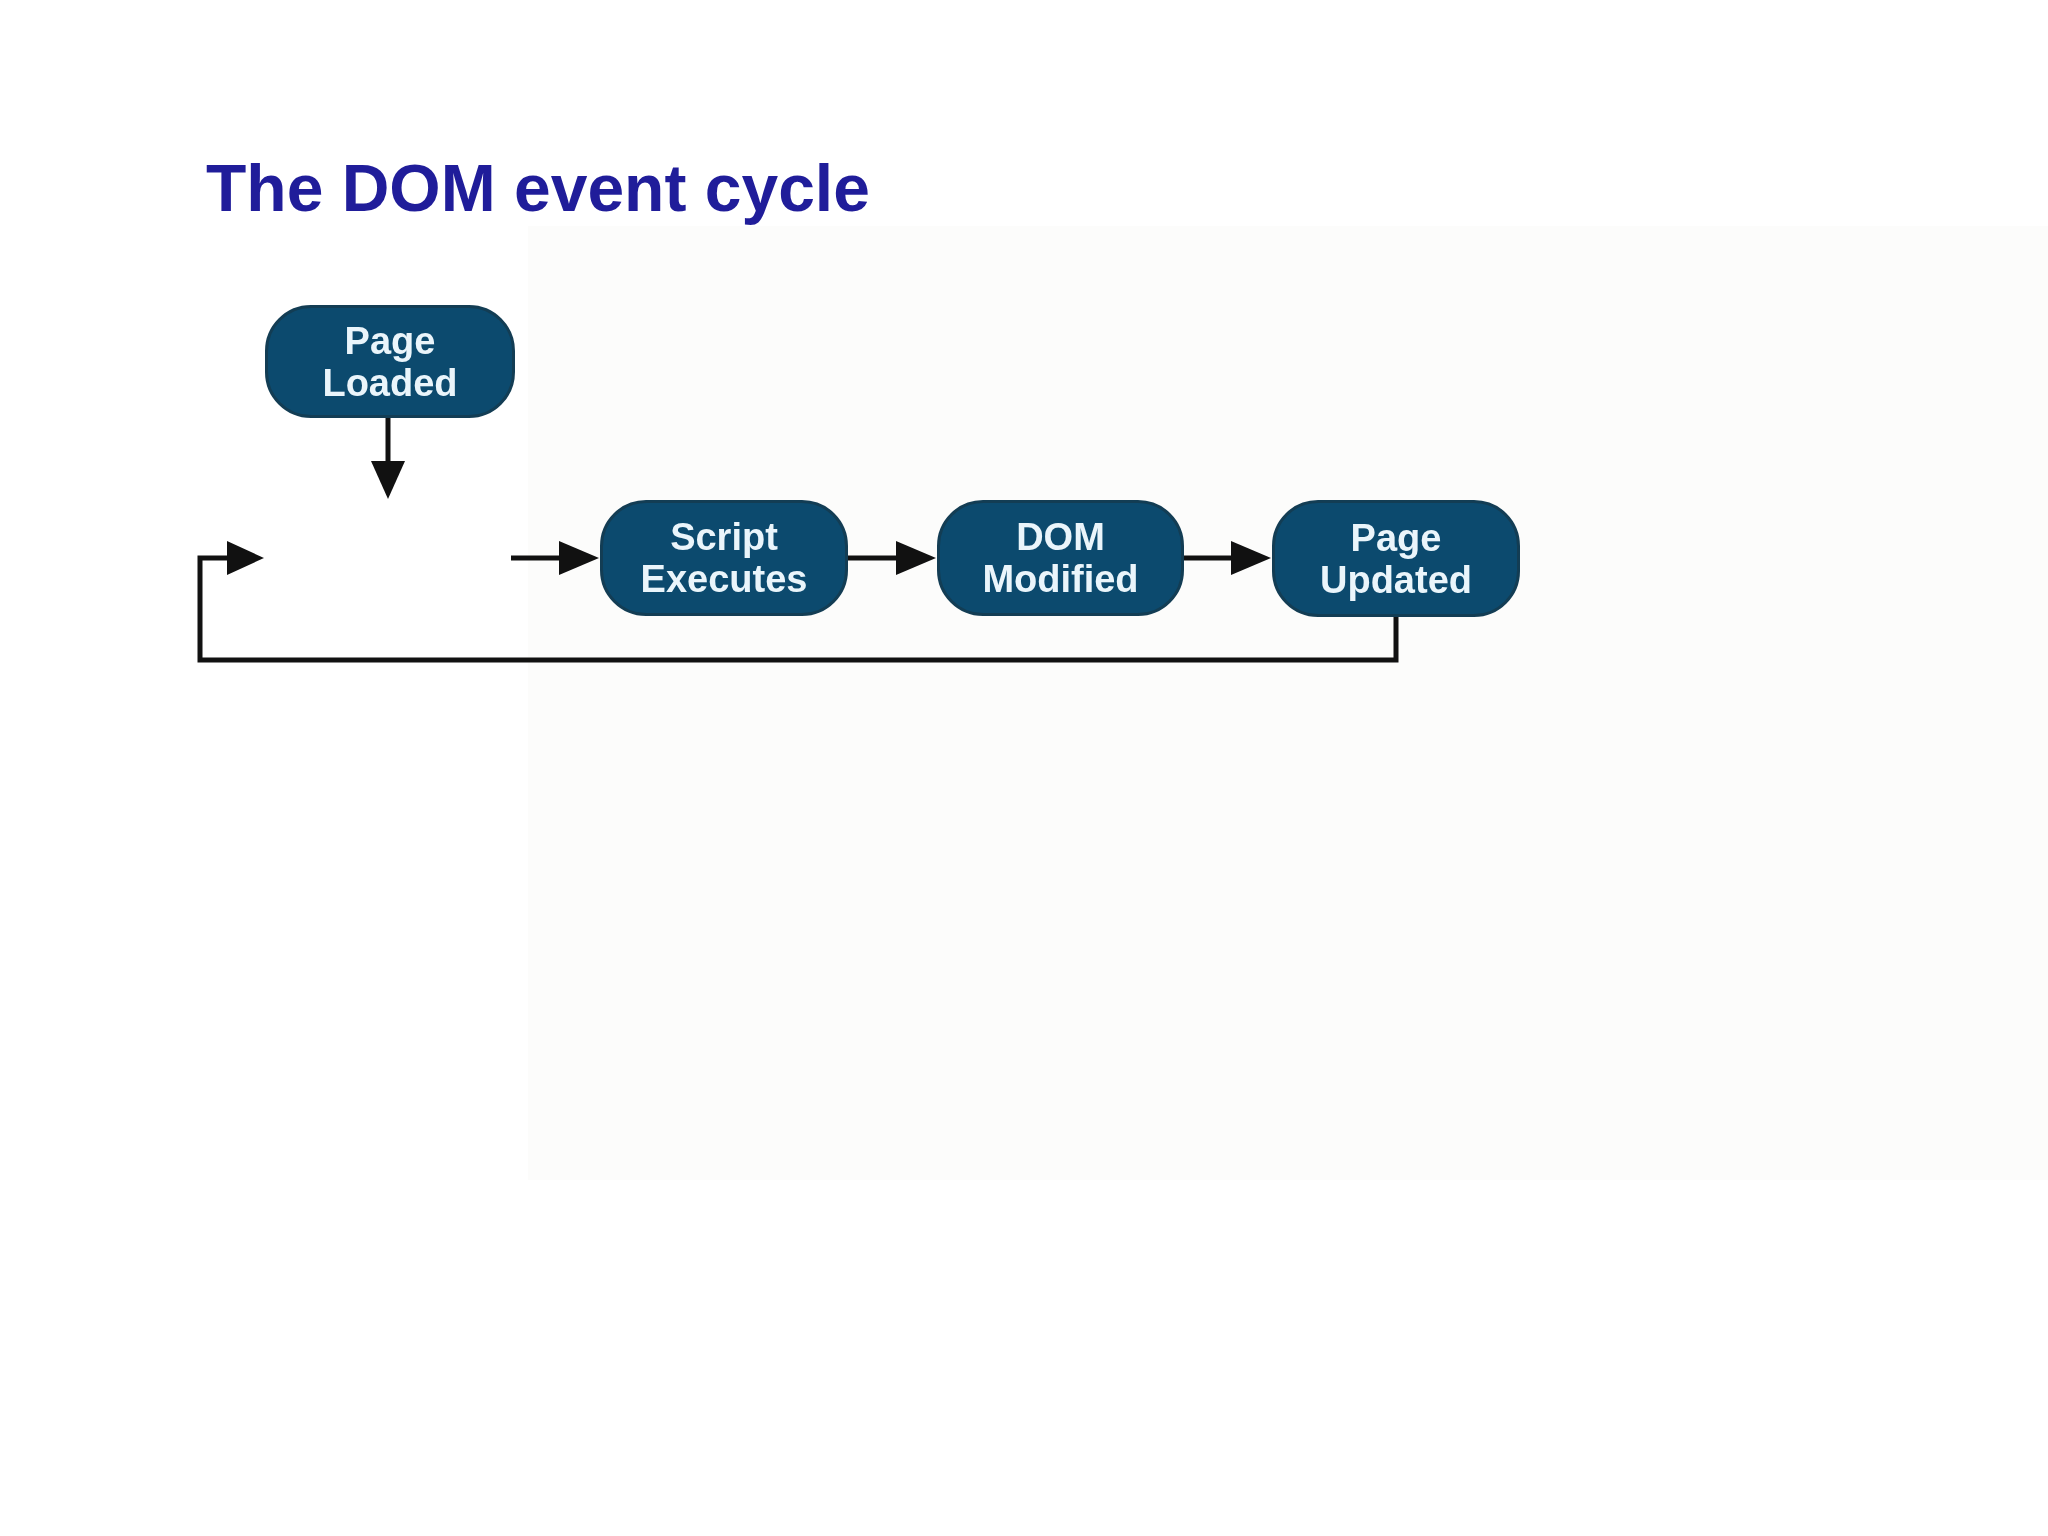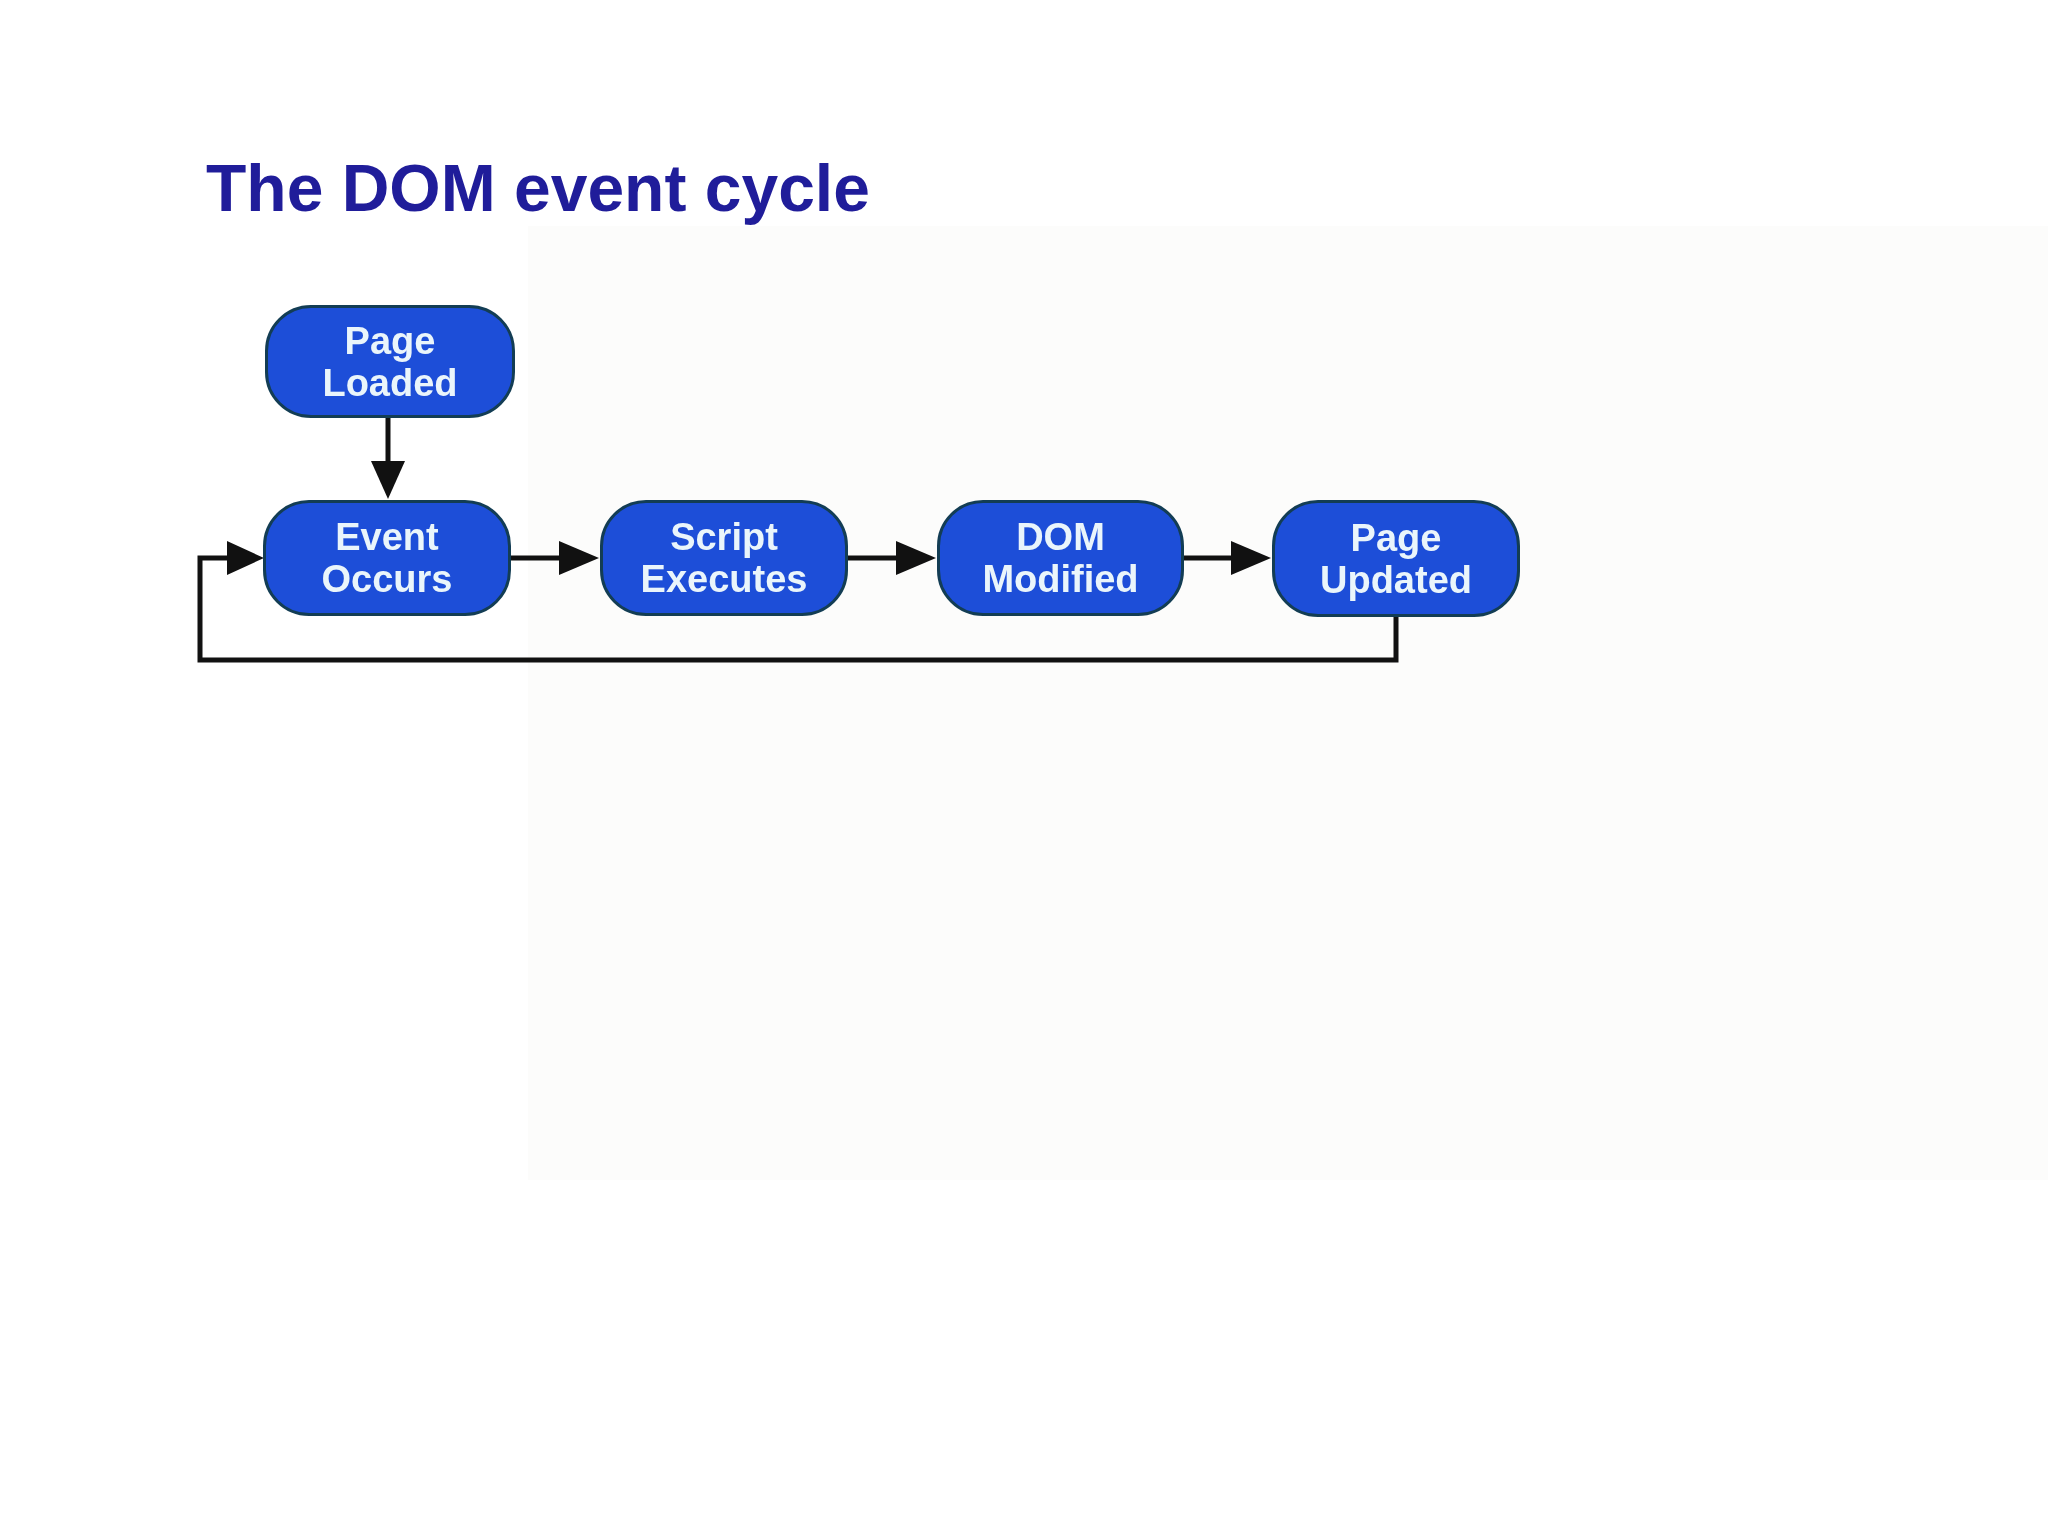--- a/index.html
+++ b/index.html
@@ -47,21 +47,21 @@
     stroke-width: 5;
     fill: none;
   }
   .connectors polygon {
     fill: #111111;
     stroke: none;
   }
   .node {
     position: absolute;
     box-sizing: border-box;
-    background: #1d4ed8;
+    background: #0c4a6e;
     border: 3px solid #133d54;
     border-radius: 46px;
     color: #eaf5fb;
     font-size: 38px;
     font-weight: bold;
     line-height: 42px;
     text-align: center;
     white-space: pre-line;
     display: flex;
     align-items: center;
@@ -123,22 +123,20 @@
 
     <g>
       <path d="M1396 617 V660 H200 V558 H230"></path>
       <polygon points="227,541 227,575 264,558"></polygon>
     </g>
   </svg>
 
   <div class="node" id="n-page-loaded">Page
 Loaded</div>
 
-  <div class="node" id="n-event-occurs">Event
-Occurs</div>
 
   <div class="node" id="n-dom-modified">DOM
 Modified</div>
 
   <div class="node" id="n-script-executes">Script
 Executes</div>
 
   <div class="node" id="n-page-updated">Page
 Updated</div>
 

